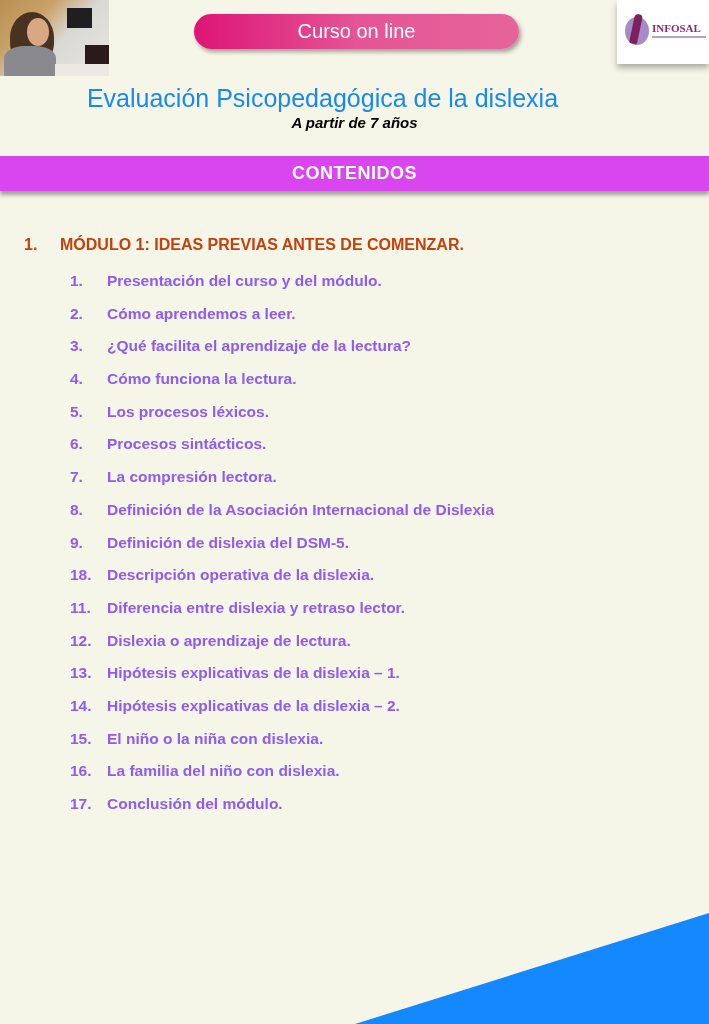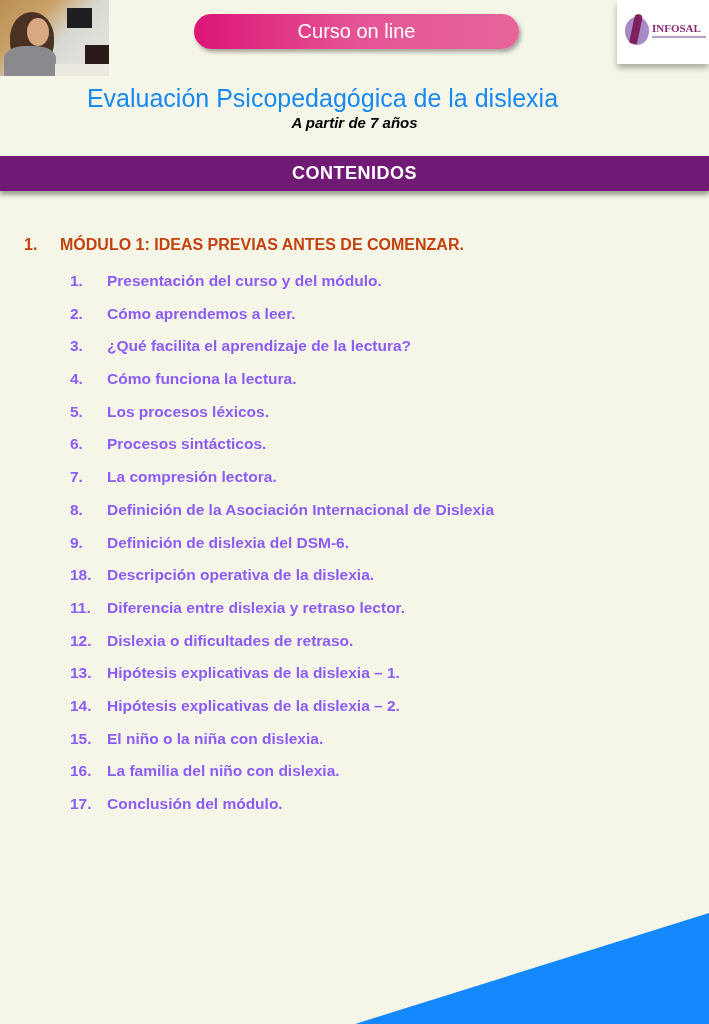--- a/index.html
+++ b/index.html
@@ -54,21 +54,21 @@
     position: absolute; left: 0; top: 84px; width: 645px; text-align: center;
     font-size: 25px; color: #1789f2; font-weight: normal;
   }
   .subtitle {
     position: absolute; left: 0; top: 114px; width: 709px; text-align: center;
     font-size: 15px; color: #000000; font-style: italic; font-weight: bold;
   }
 
   .banner {
     position: absolute; left: 0; top: 156px; width: 709px; height: 35px;
-    background: #701a75;
+    background: #d946ef;
     box-shadow: 0 4px 4px rgba(0,0,0,0.35);
     color: #ffffff; font-size: 18px; font-weight: bold; text-align: center; line-height: 35px;
     letter-spacing: 0.5px;
   }
 
   .module {
     position: absolute; left: 24px; top: 236px; font-size: 16px; color: #c2410c; font-weight: bold;
   }
   .module .num { display: inline-block; width: 36px; }
 
@@ -114,24 +114,24 @@
 
 <ol class="list">
   <li><span class="n">1.</span><span>Presentación del curso y del módulo.</span></li>
   <li><span class="n">2.</span><span>Cómo aprendemos a leer.</span></li>
   <li><span class="n">3.</span><span>¿Qué facilita el aprendizaje de la lectura?</span></li>
   <li><span class="n">4.</span><span>Cómo funciona la lectura.</span></li>
   <li><span class="n">5.</span><span>Los procesos léxicos.</span></li>
   <li><span class="n">6.</span><span>Procesos sintácticos.</span></li>
   <li><span class="n">7.</span><span>La compresión lectora.</span></li>
   <li><span class="n">8.</span><span>Definición de la Asociación Internacional de Dislexia</span></li>
-  <li><span class="n">9.</span><span>Definición de dislexia del DSM-6.</span></li>
+  <li><span class="n">9.</span><span>Definición de dislexia del DSM-5.</span></li>
   <li><span class="n">18.</span><span>Descripción operativa de la dislexia.</span></li>
   <li><span class="n">11.</span><span>Diferencia entre dislexia y retraso lector.</span></li>
-  <li><span class="n">12.</span><span>Dislexia o dificultades de retraso.</span></li>
+  <li><span class="n">12.</span><span>Dislexia o aprendizaje de lectura.</span></li>
   <li><span class="n">13.</span><span>Hipótesis explicativas de la dislexia – 1.</span></li>
   <li><span class="n">14.</span><span>Hipótesis explicativas de la dislexia – 2.</span></li>
   <li><span class="n">15.</span><span>El niño o la niña con dislexia.</span></li>
   <li><span class="n">16.</span><span>La familia del niño con dislexia.</span></li>
   <li><span class="n">17.</span><span>Conclusión del módulo.</span></li>
 </ol>
 
 <svg class="corner" viewBox="0 0 354 111" preserveAspectRatio="none">
   <polygon points="0,111 354,0 354,111" fill="#1488ff"></polygon>
 </svg>

